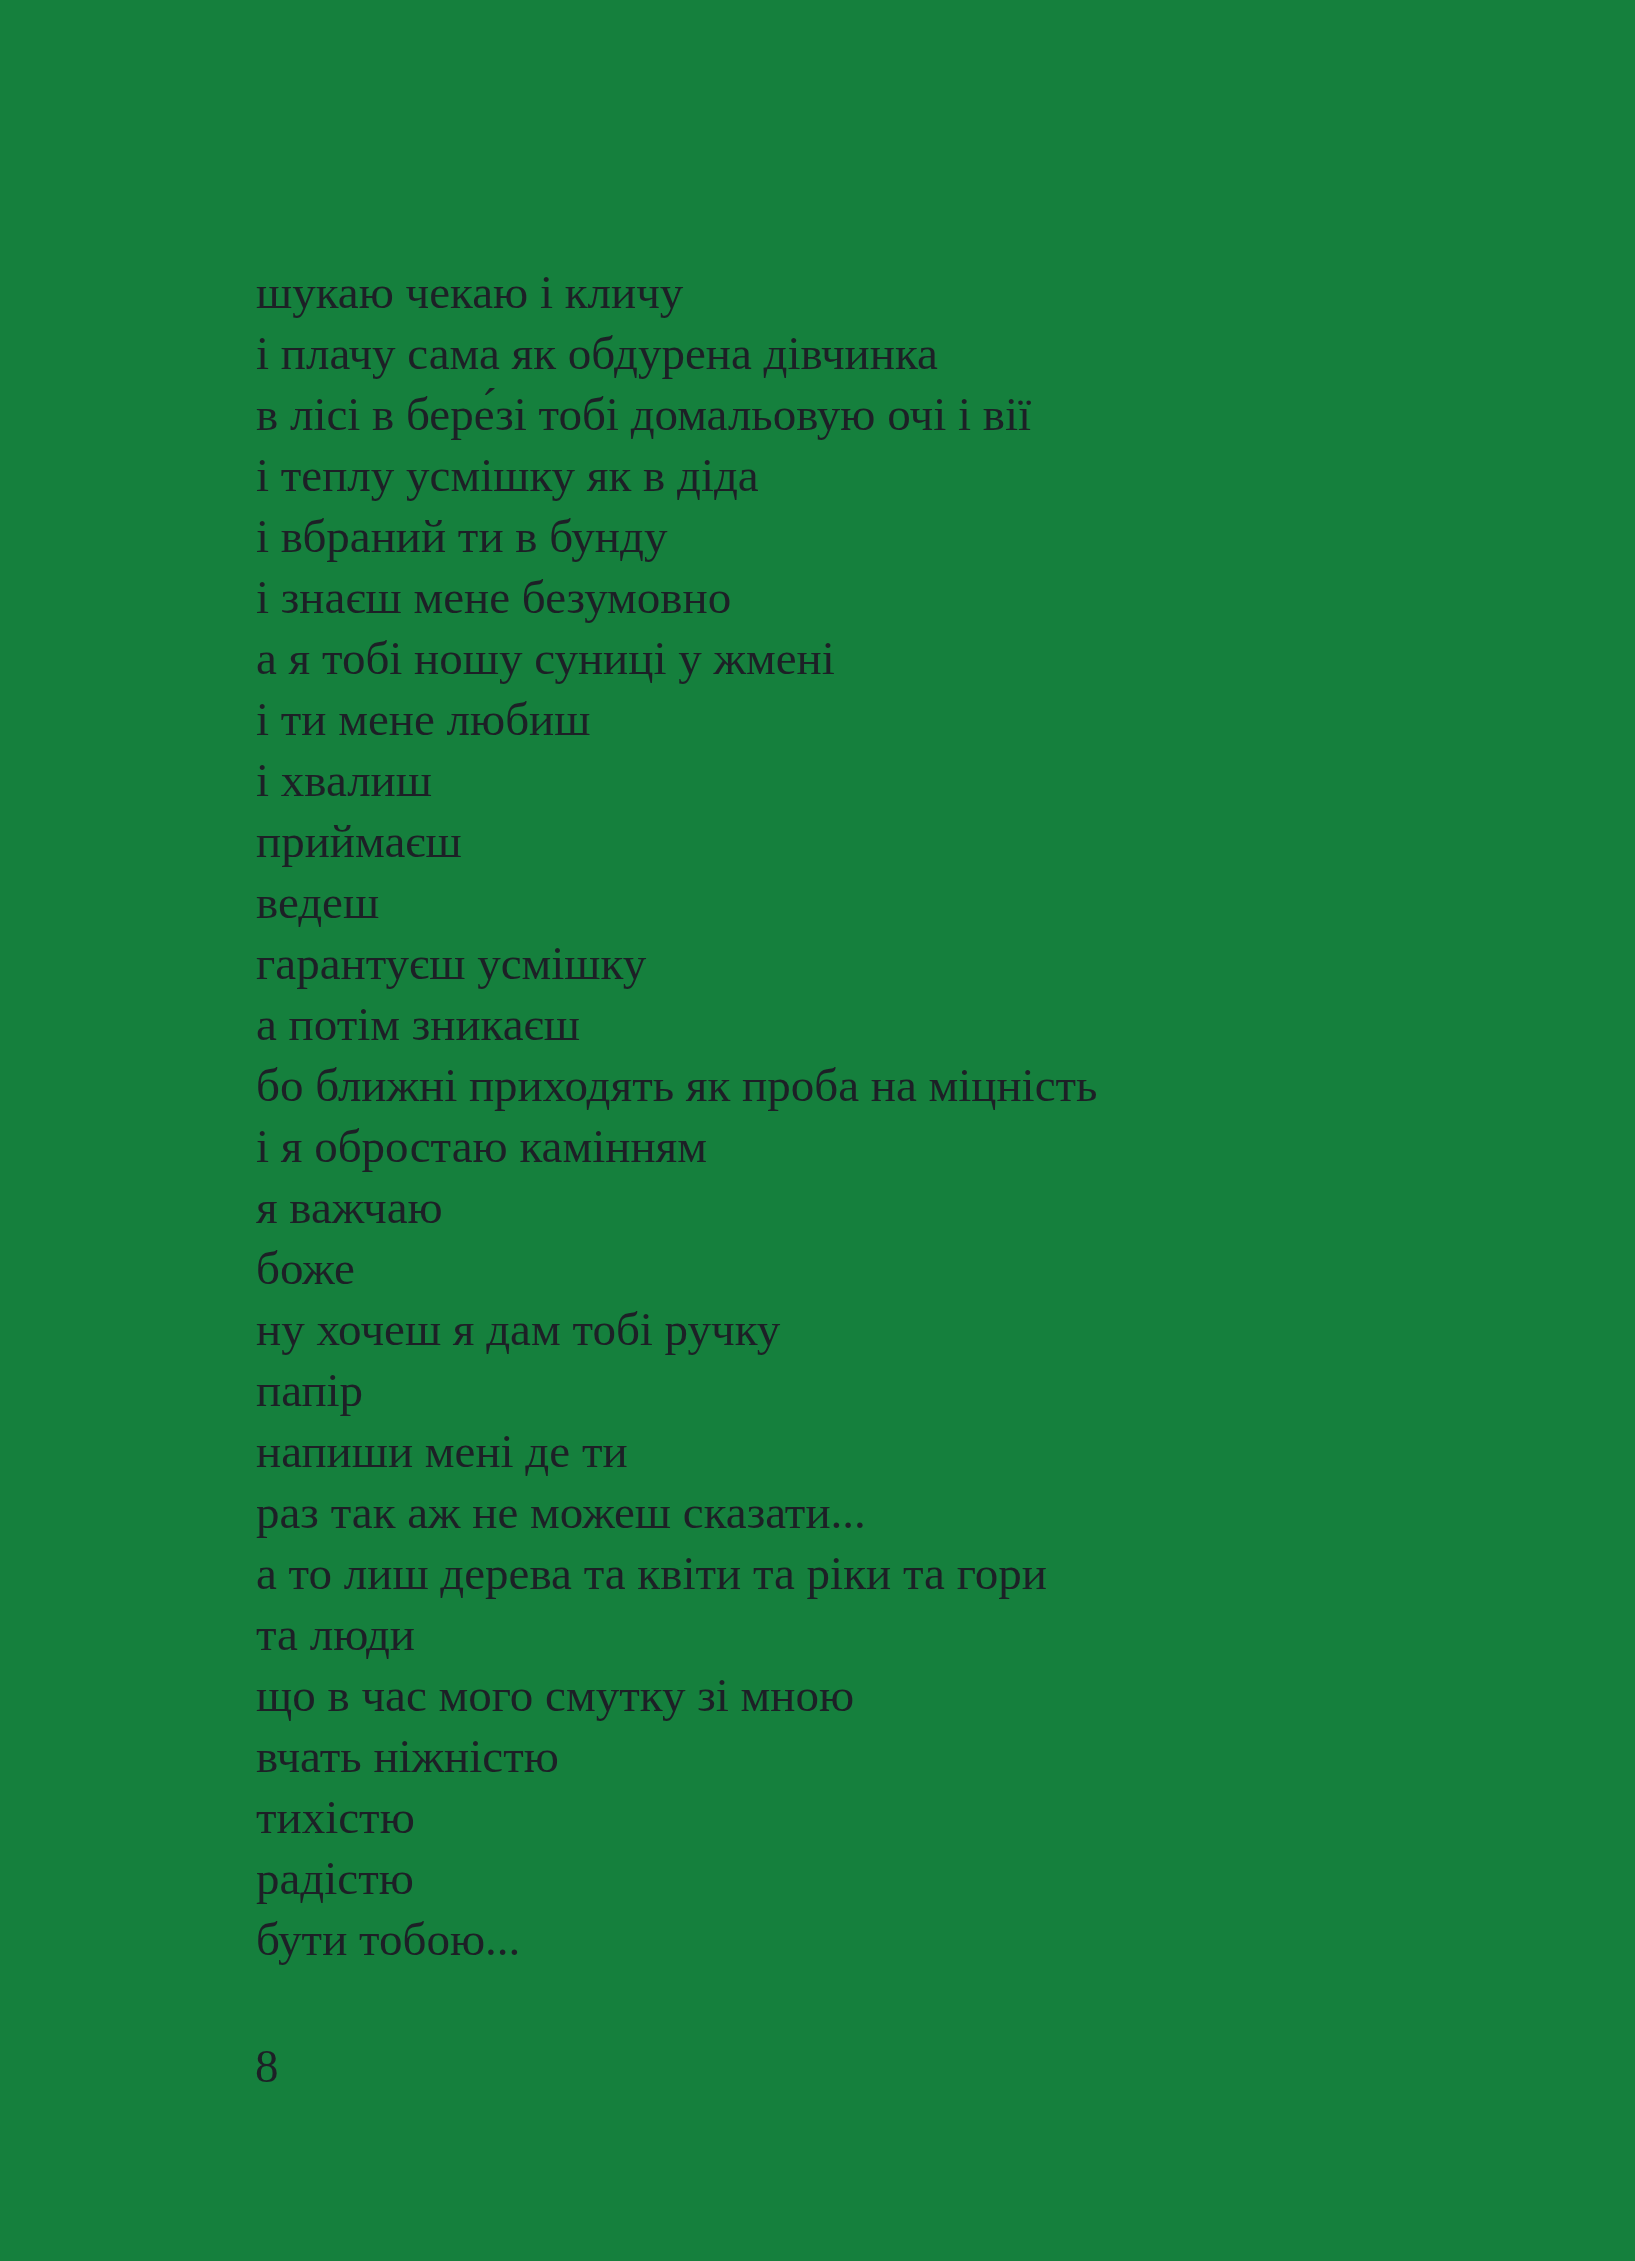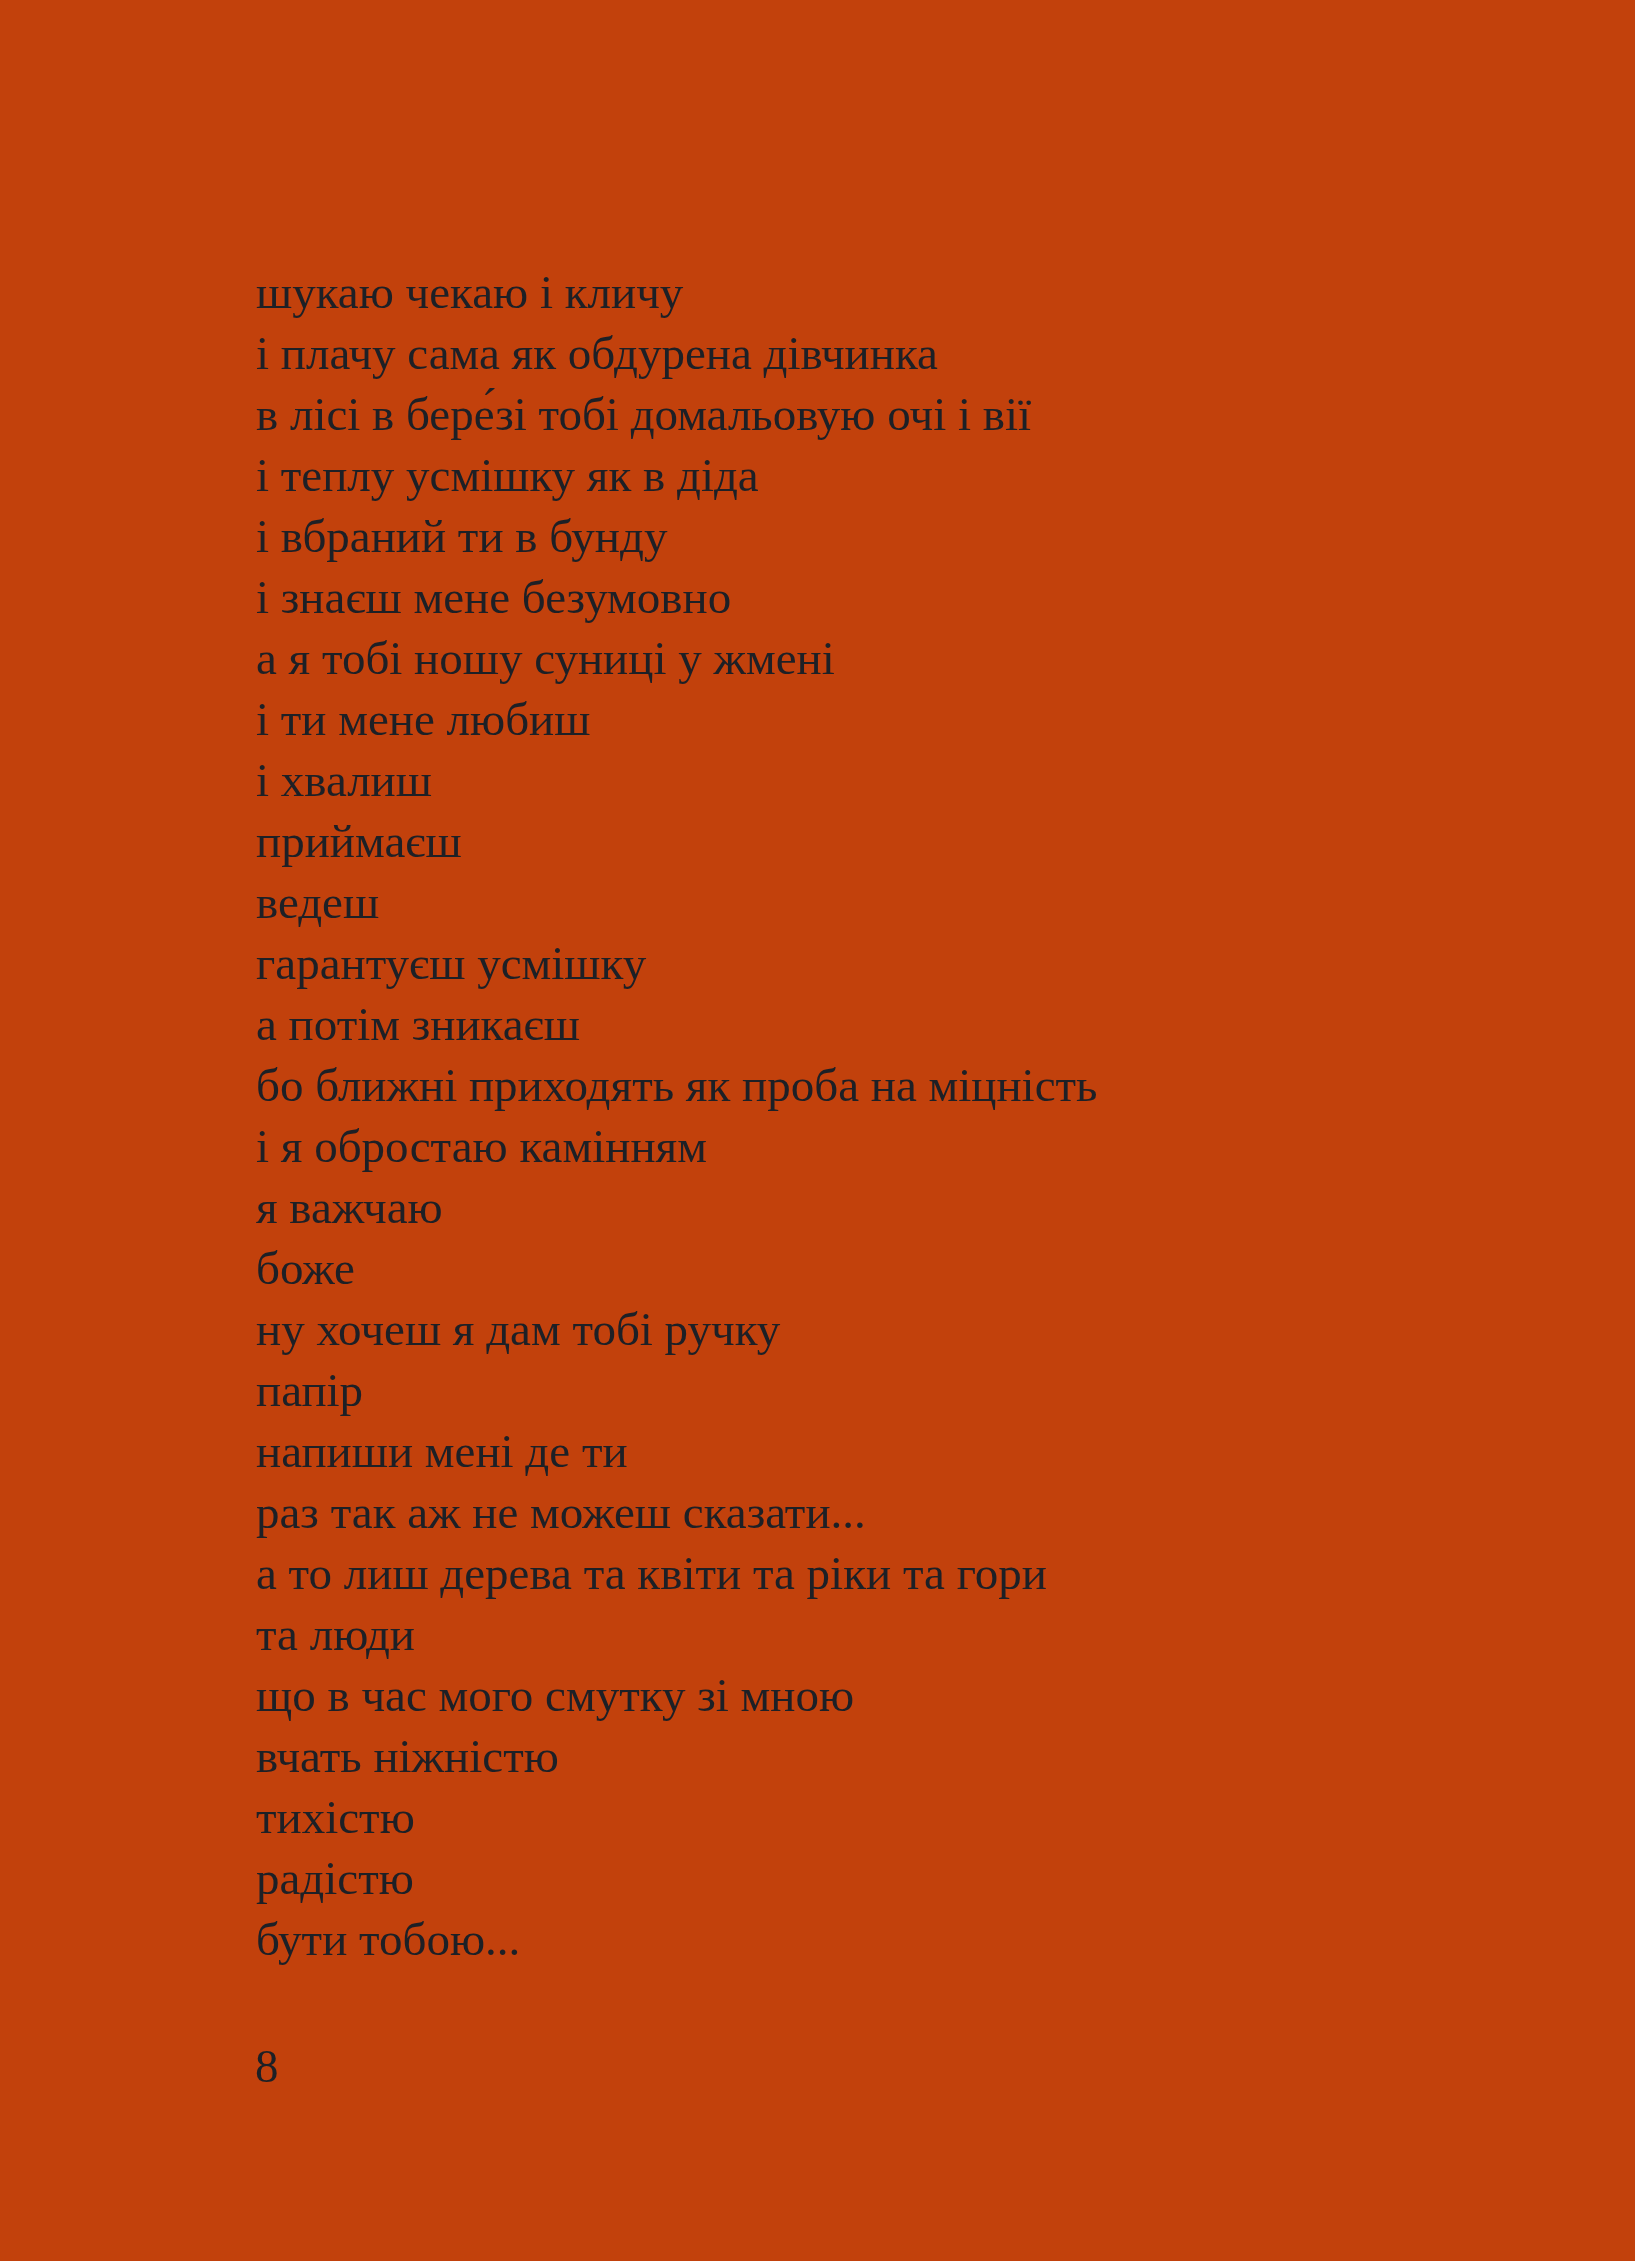--- a/index.html
+++ b/index.html
@@ -30,17 +30,17 @@
     position: absolute;
     left: 255px;
     top: 2036px;
     font-size: 47px;
     line-height: 61px;
   }
 </style>
 </head>
 <body>
 
-<div class="page" style="background: #c2410c; color: rgb(29, 32, 38);">
+<div class="page" style="background: #15803d; color: rgb(29, 32, 38);">
   <div class="poem"><div class="line">шукаю чекаю і кличу</div><div class="line">і плачу сама як обдурена дівчинка</div><div class="line">в лісі в бере́зі тобі домальовую очі і вії</div><div class="line">і теплу усмішку як в діда</div><div class="line">і вбраний ти в бунду</div><div class="line">і знаєш мене безумовно</div><div class="line">а я тобі ношу суниці у жмені</div><div class="line">і ти мене любиш</div><div class="line">і хвалиш</div><div class="line">приймаєш</div><div class="line">ведеш</div><div class="line">гарантуєш усмішку</div><div class="line">а потім зникаєш</div><div class="line">бо ближні приходять як проба на міцність</div><div class="line">і я обростаю камінням</div><div class="line">я важчаю</div><div class="line">боже</div><div class="line">ну хочеш я дам тобі ручку</div><div class="line">папір</div><div class="line">напиши мені де ти</div><div class="line">раз так аж не можеш сказати...</div><div class="line">а то лиш дерева та квіти та ріки та гори</div><div class="line">та люди</div><div class="line">що в час мого смутку зі мною</div><div class="line">вчать ніжністю</div><div class="line">тихістю</div><div class="line">радістю</div><div class="line">бути тобою...</div></div>
   <div class="page-number">8</div>
 </div>
 
 
 </body></html>

